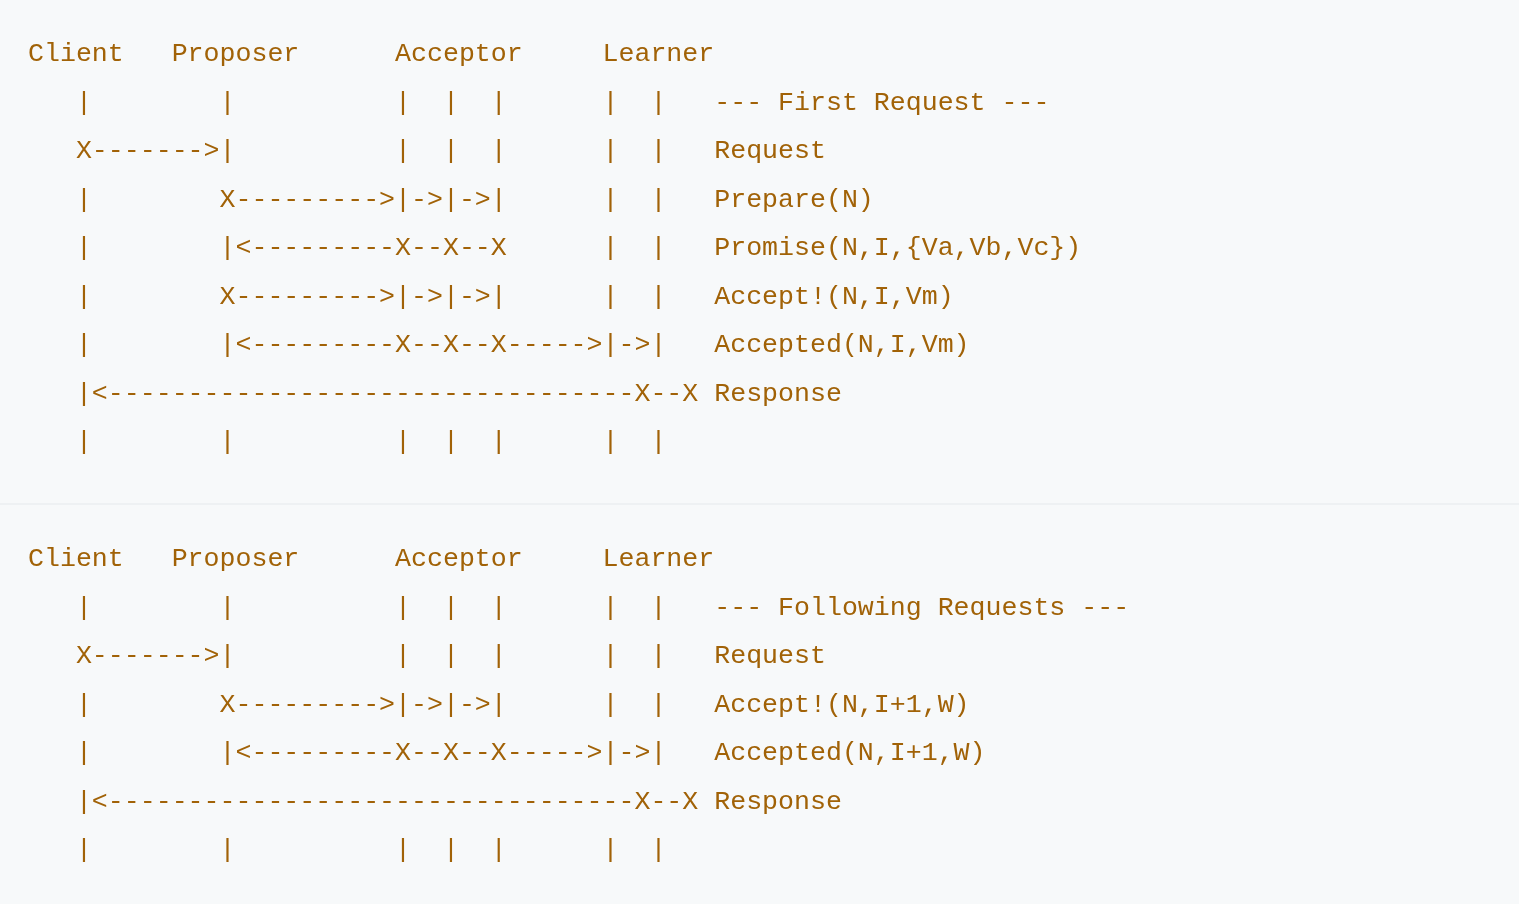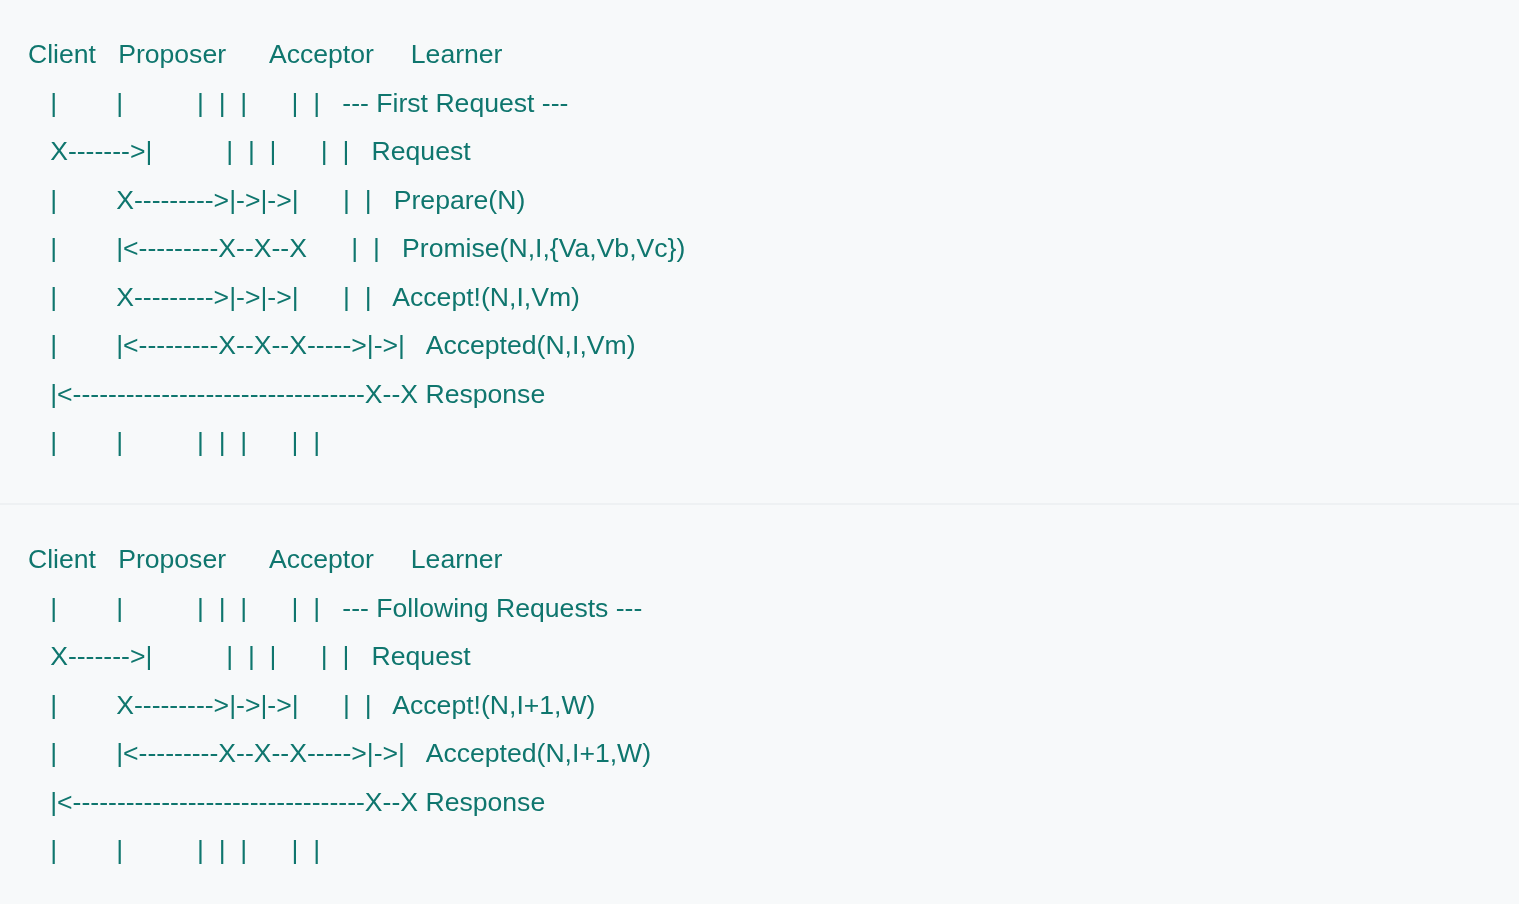--- a/index.html
+++ b/index.html
@@ -32,25 +32,25 @@
     padding-top: 30px;
     border-bottom: 2px solid #eceff1;
   }
   .panel-following {
     height: 399px;
     padding-top: 30px;
   }
   .ascii-block {
     margin: 0;
     padding: 0 0 0 28px;
-    font-family: Liberation Sans, sans-serif;
+    font-family: Liberation Mono, monospace;
     font-size: 27px;
     line-height: 48.5px;
     letter-spacing: 0px;
-    color: #0f766e;
+    color: #a16207;
     white-space: pre;
     font-weight: 400;
     -webkit-font-smoothing: antialiased;
   }
   .panel-first .ascii-block  { font-size: 26.6px; }
   .panel-following .ascii-block { font-size: 26.6px; }
   .ascii-row {
     display: block;
     white-space: pre;
   }

